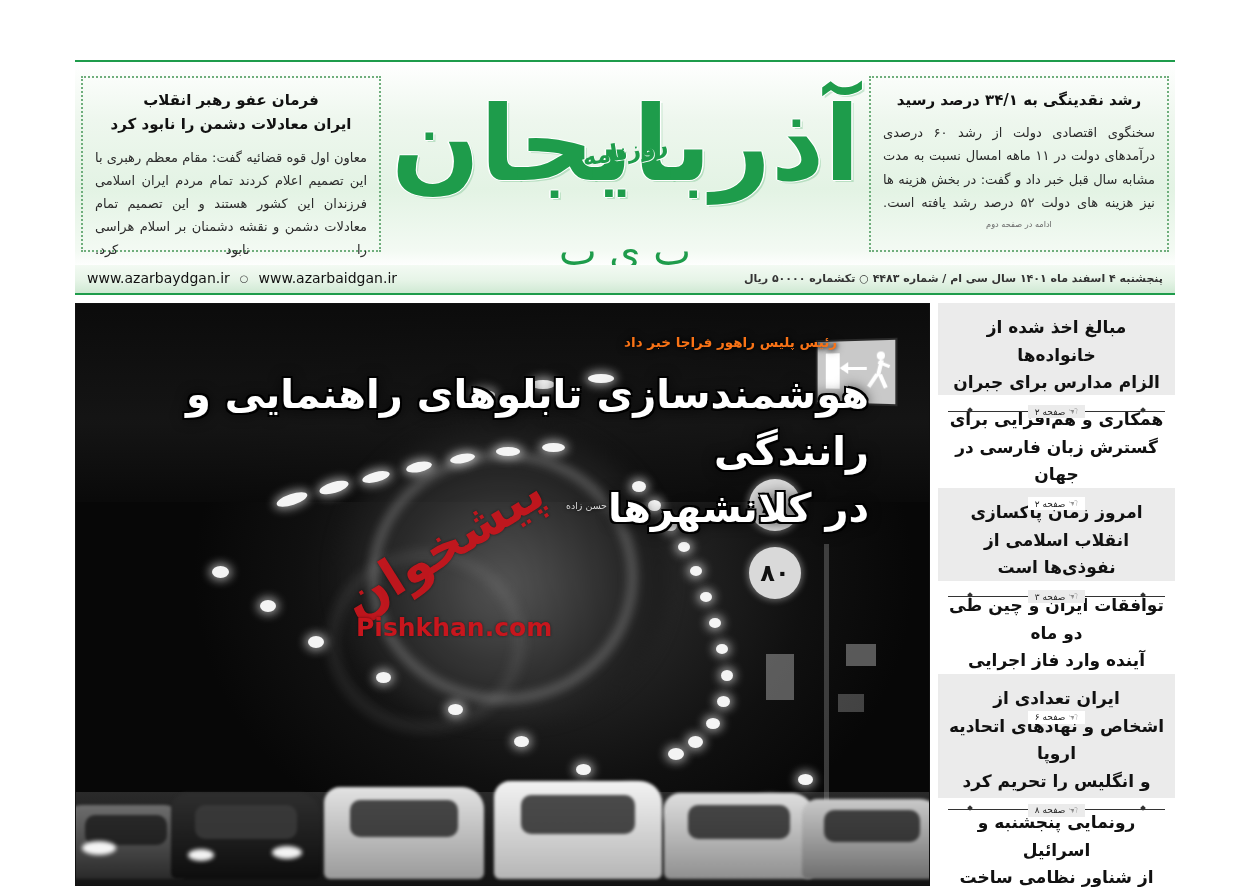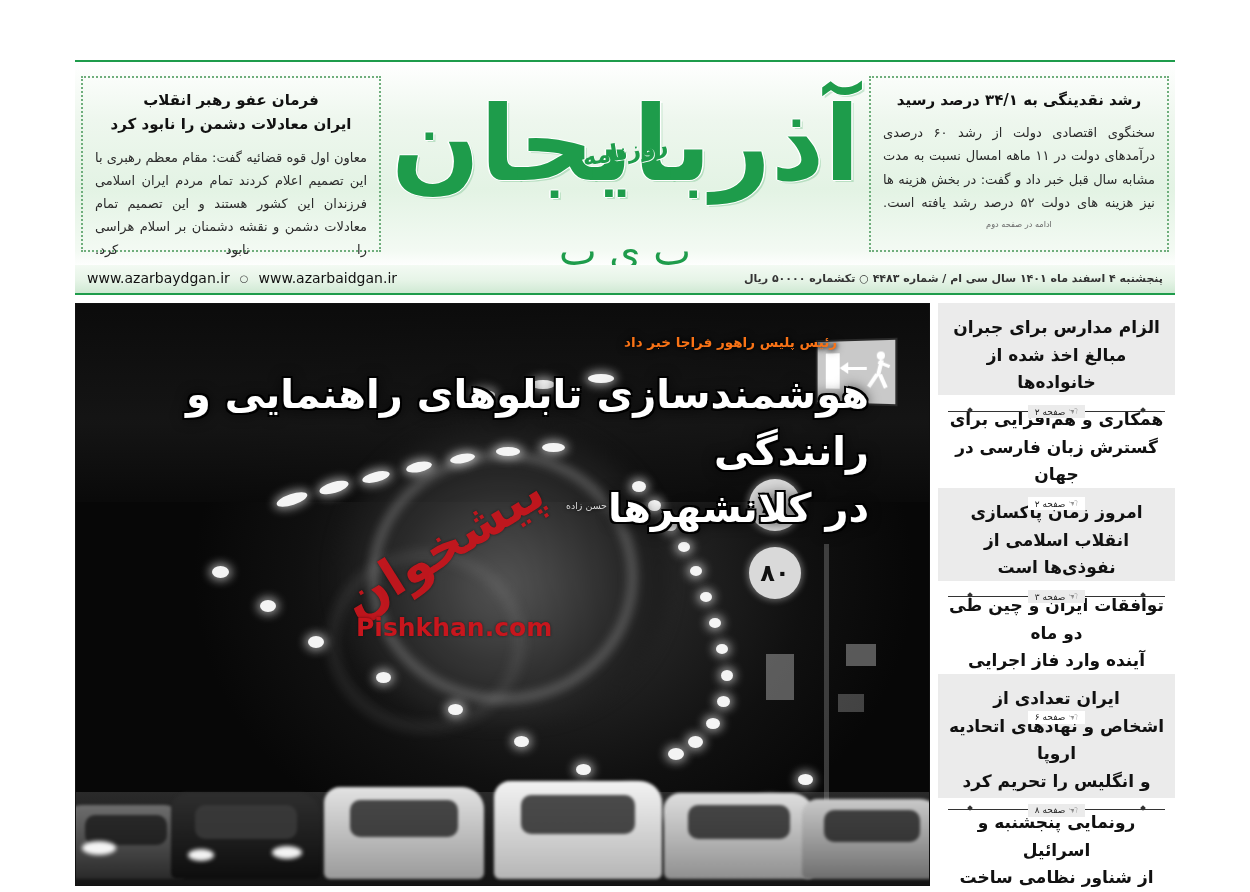--- a/index.html
+++ b/index.html
@@ -414,22 +414,22 @@
     <div class="wm" style="left:280px;top:212px;">
       <div class="wm-fa">پیشخوان</div>
       <div class="wm-en">Pishkhan.com</div>
     </div>
   </div>
 
   <div class="sidebar">
 
     <div class="side-item shaded" style="height:92px;">
       <div class="side-title">
+        <div>مبالغ اخذ شده از خانواده‌ها</div>
         <div>الزام مدارس برای جبران</div>
-        <div>مبالغ اخذ شده از خانواده‌ها</div>
       </div>
       <div class="pagemark">
         <span class="line"></span>
           <span class="dotl"></span>
           <span class="dotr"></span>
         <span class="txt" style="background:#ebebeb;">
           <span class="wing">☜</span>
           <span>صفحه ۲</span>
         </span>
       </div>

